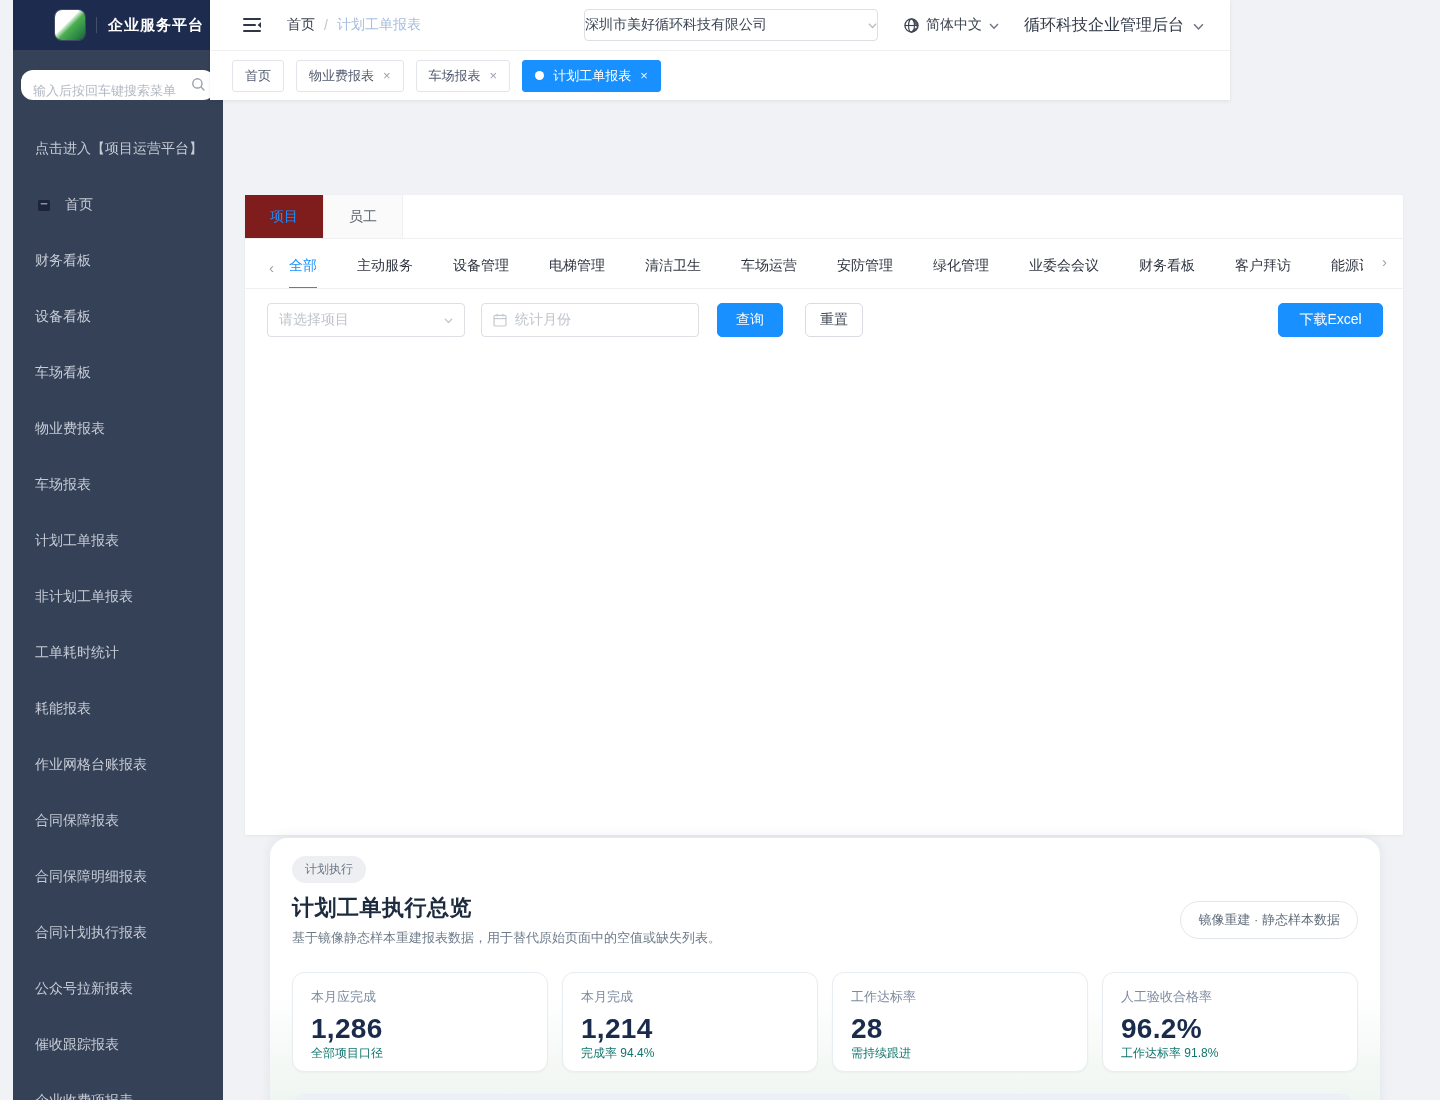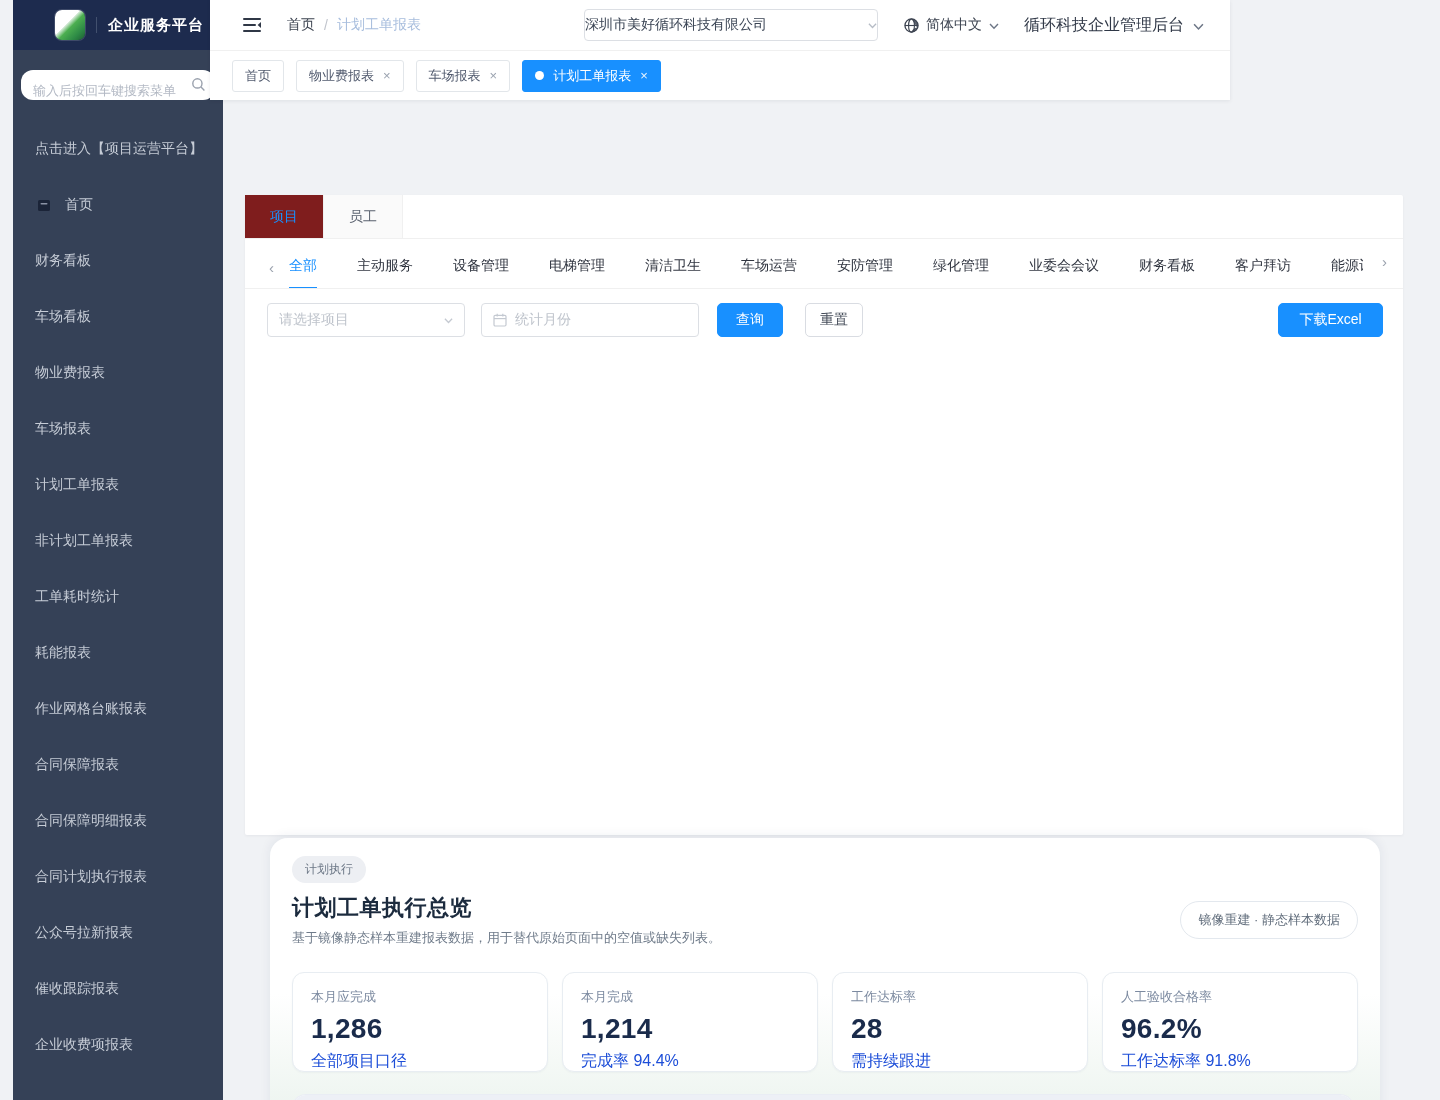--- a/index.html
+++ b/index.html
@@ -88,21 +88,21 @@
   .badge { display:inline-block; background:#edeff3; color:#6b7685; font-size:12px; border-radius:999px; padding:5px 13px; }
   .pn-title { margin-top:10px; font-size:22px; font-weight:bold; color:#1c2b3e; letter-spacing:.5px; }
   .pn-sub { margin-top:6px; font-size:13px; color:#6f7b8a; }
   .src-pill { position:absolute; right:22px; top:63px; background:#fff; border:1px solid #e3e8ee; border-radius:999px;
     padding:9px 17px; font-size:13px; color:#5f6b7a; }
   .stats { display:grid; grid-template-columns:repeat(4,1fr); gap:14px; margin-top:25px; }
   .stat-card { background:#fff; border:1px solid #e8edf2; border-radius:12px; height:100px; padding:15px 18px;
     box-shadow:0 1px 2px rgba(16,40,70,.04); }
   .st-label { font-size:13px; color:#7c8aa0; }
   .st-value { font-size:28px; font-weight:bold; color:#1a2b4b; margin-top:7px; letter-spacing:.3px; }
-  .st-sub { font-size:16px; color:#1d4ed8; margin-top:6px; }
+  .st-sub { font-size:12px; color:#0f766e; }
   .tablewrap { margin:22px 4px 0 0; background:#fff; border-radius:14px 14px 0 0; overflow:hidden; height:90px;
     border:1px solid #e9edf4; border-bottom:none; }
   .thead { display:flex; justify-content:space-between; align-items:center; height:40px; background:#edf0f6;
     padding:0 24px 0 36px; }
   svg { display:block; }
 </style>
 </head>
 <body>
 
 <div class="sidebar">
@@ -135,20 +135,24 @@
           </svg>
         </span>
         <span class="mi-label">首页</span>
       </div>
 
       <div class="menu-item">
 
         <span class="mi-label">财务看板</span>
       </div>
 
+      <div class="menu-item">
+
+        <span class="mi-label">设备看板</span>
+      </div>
 
       <div class="menu-item">
 
         <span class="mi-label">车场看板</span>
       </div>
 
       <div class="menu-item">
 
         <span class="mi-label">物业费报表</span>
       </div>

